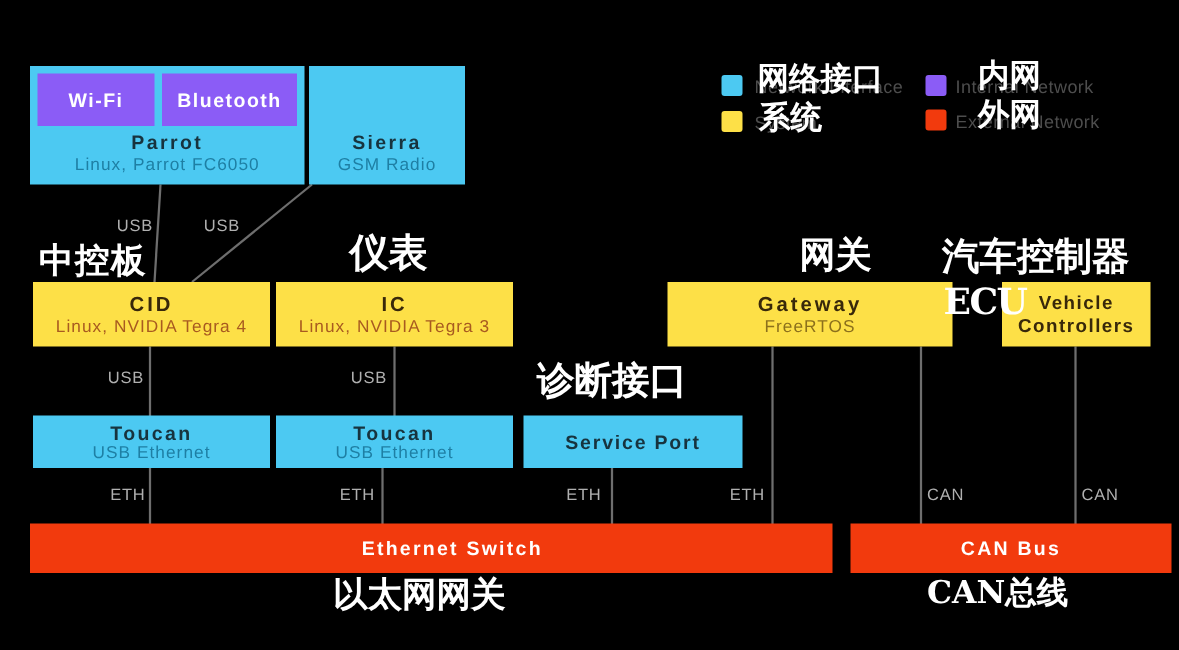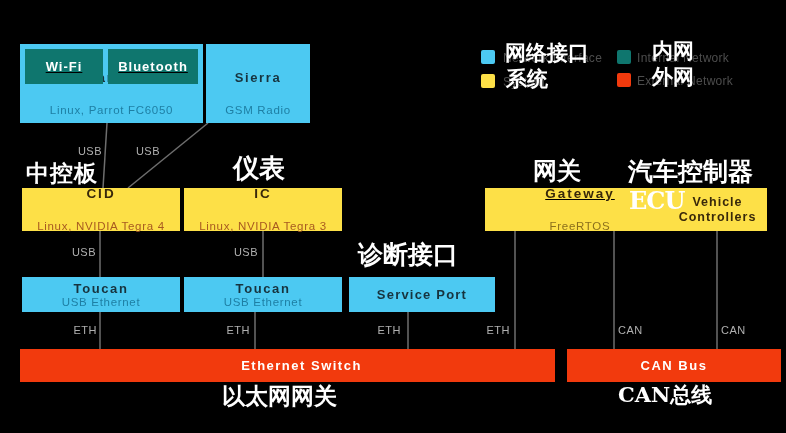--- a/index.html
+++ b/index.html
@@ -3,25 +3,25 @@
 <meta charset="utf-8">
 <style>
   html,body{margin:0;padding:0;background:#000;}
   #stage{
     position:relative;width:786px;height:433px;background:#000;overflow:hidden;
     font-family:"Liberation Sans",sans-serif;
   }
   .box{position:absolute;box-sizing:border-box;display:flex;flex-direction:column;
        align-items:center;justify-content:center;text-align:center;}
   .cyan{background:#4CC9F2;}
-  .green{background:#0f766e;text-decoration:underline;}
+  .green{background:#8b5cf6;}
   .orange{background:#fde047;}
   .red{background:#F23A0D;}
   .box-title{font-weight:bold;font-size:13px;letter-spacing:1.6px;color:#17333E;line-height:15px;}
-  .box-sub{font-size:11.5px;letter-spacing:0.7px;color:#1E7FA4;line-height:13px;margin-top:19px;}
+  .box-sub{font-size:11.5px;letter-spacing:0.7px;color:#1E7FA4;line-height:13px;margin-top:2px;}
   .orange .box-title{color:#38280A;letter-spacing:2px;font-size:13.5px;}
   .orange .box-sub{color:#A85A20;}
   .sub-olive{color:#8C701C !important;}
   .module-label{font-weight:bold;font-size:13px;letter-spacing:1px;color:#FFFFFF;line-height:15px;}
   .module-sub{font-size:11px;letter-spacing:2px;color:#D3E8AE;line-height:13px;}
   .bar-label{color:#FFFFFF;font-weight:bold;font-size:13px;letter-spacing:1.5px;}
   .port-label{position:absolute;font-size:11px;color:#B0B0B0;letter-spacing:0.5px;line-height:13px;}
   .ra{text-align:right;}
   .zh{position:absolute;color:#FFFFFF;font-weight:bold;line-height:1.05;white-space:nowrap;}
   .zh-serif{font-family:"DejaVu Serif","Liberation Serif",serif;}
@@ -68,21 +68,21 @@
   <div class="box orange" style="left:22px;top:188px;width:158px;height:43px;">
     <span class="box-title">CID</span>
     <span class="box-sub">Linux, NVIDIA Tegra 4</span>
   </div>
 
   <div class="box orange" style="left:184px;top:188px;width:158px;height:43px;">
     <span class="box-title">IC</span>
     <span class="box-sub">Linux, NVIDIA Tegra 3</span>
   </div>
 
-  <div class="box orange" style="left:485px;top:188px;width:190px;height:43px;text-decoration:underline;">
+  <div class="box orange" style="left:445px;top:188px;width:190px;height:43px;">
     <span class="box-title">Gateway</span>
     <span class="box-sub sub-olive">FreeRTOS</span>
   </div>
 
   <div class="box orange" style="left:668px;top:188px;width:99px;height:43px;">
     <span class="box-title" style="font-size:12.5px;letter-spacing:1px;">Vehicle</span>
     <span class="box-title" style="font-size:12.5px;letter-spacing:1px;">Controllers</span>
   </div>
 
   <div class="box cyan" style="left:22px;top:277px;width:158px;height:35px;">

